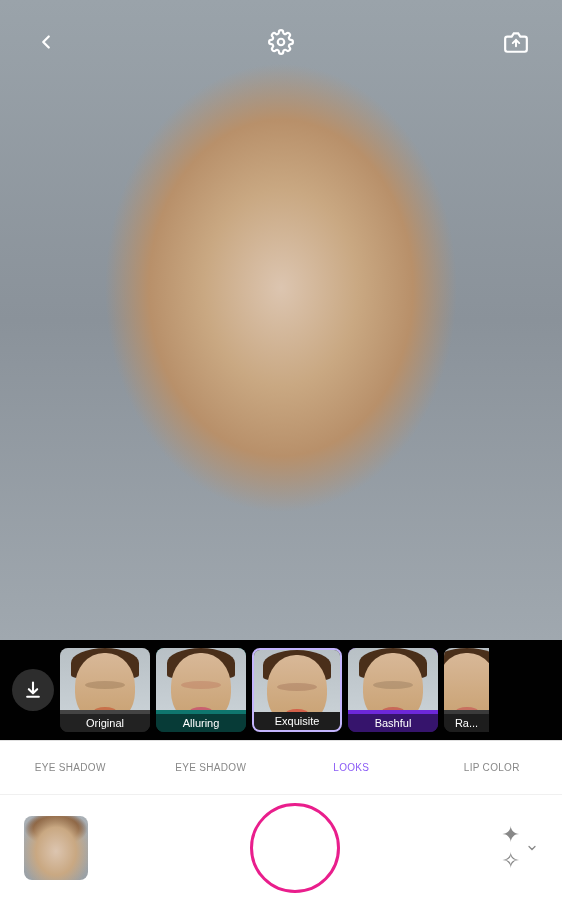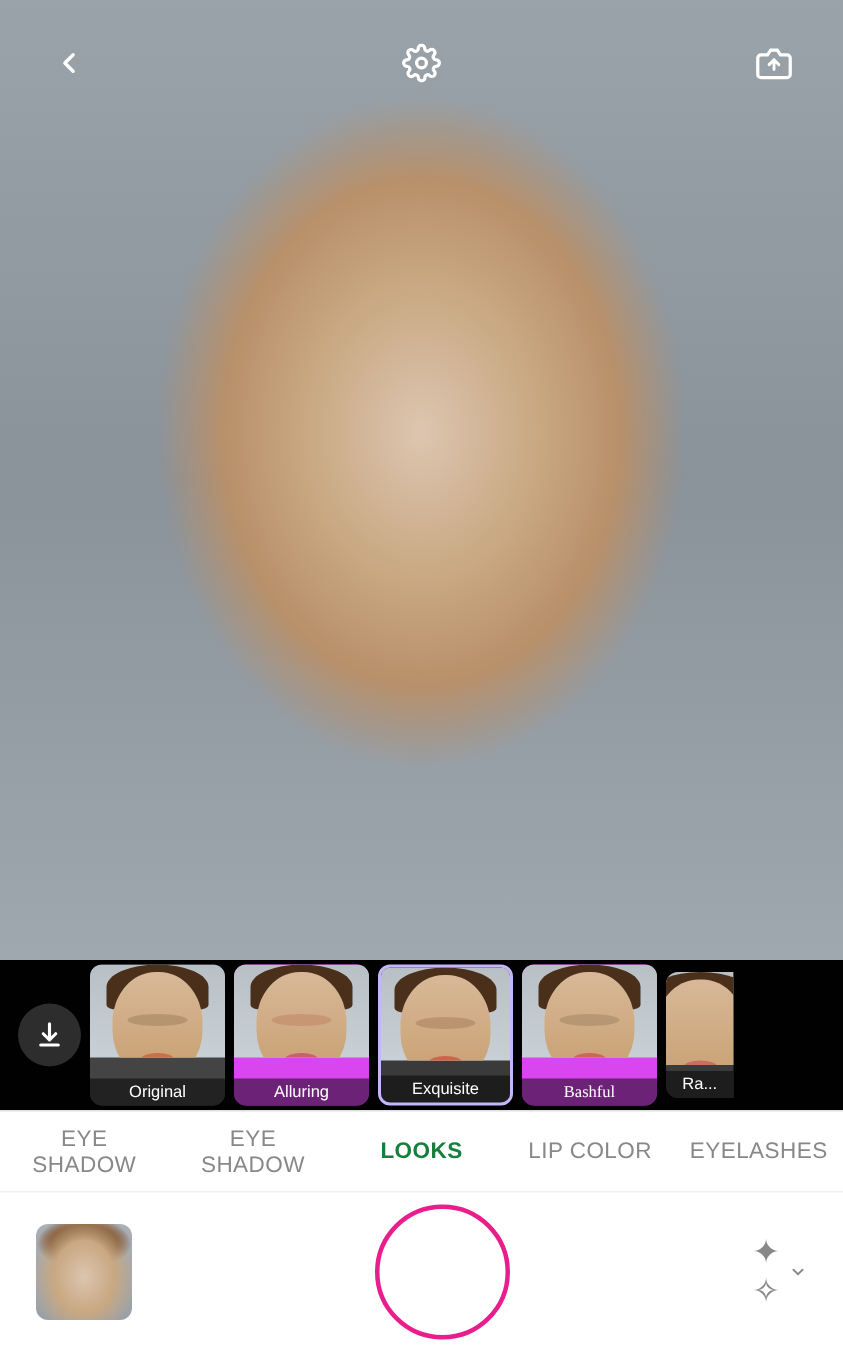--- a/index.html
+++ b/index.html
@@ -86,21 +86,21 @@
 
     .download-btn svg {
       stroke: white;
       fill: none;
       stroke-width: 2.5;
     }
 
     .look-item {
       flex-shrink: 0;
       width: 90px;
-      height: 94px;
+      height: 84px;
       border-radius: 8px;
       overflow: hidden;
       cursor: pointer;
       position: relative;
       background: #555;
     }
 
     .look-item.active {
       border: 2px solid #c4b5fd;
     }
@@ -111,24 +111,24 @@
       width: 100%;
       text-align: center;
       color: white;
       font-size: 11px;
       padding: 3px 0;
       background: rgba(0,0,0,0.5);
     }
 
     
     .look-item-1 { background: #444; }
-    .look-item-2 { background: #d946ef; }
+    .look-item-2 { background: #0f766e; }
     .look-item-3 { background: #3a3a3a; }
     .look-item-4 { background: #3a3a3a; }
-    .look-item-5 { background: #d946ef; font-family: Liberation Serif, serif; }
+    .look-item-5 { background: #6d28d9; }
 
     
     .look-item-partial {
       flex-shrink: 0;
       width: 45px;
       height: 84px;
       border-radius: 8px 0 0 8px;
       overflow: hidden;
       background: #3a3a3a;
       position: relative;
@@ -148,29 +148,29 @@
       align-items: center;
       justify-content: space-around;
       border-top: 1px solid #e0e0e0;
     }
 
     .tab-item {
       flex: 1;
       text-align: center;
       cursor: pointer;
       padding: 8px 4px;
-      font-size: 15px;
+      font-size: 10px;
       color: #888;
       font-weight: 500;
       letter-spacing: 0.3px;
     }
 
     .tab-item.active {
-      color: #15803d;
-      font-weight: 700;
+      color: #8b5cf6;
+      font-weight: 400;
     }
 
     
     #bottom-panel {
       background: #ffffff;
       height: 106px;
       display: flex;
       align-items: center;
       justify-content: space-between;
       padding: 12px 24px;
@@ -384,21 +384,20 @@
       <div class="look-label">Ra...</div>
     </div>
   </div>
 </div>
 
 <div id="bottom-tabs">
   <div class="tab-item">EYE SHADOW</div>
   <div class="tab-item">EYE SHADOW</div>
   <div class="tab-item active">LOOKS</div>
   <div class="tab-item">LIP COLOR</div>
-  <div class="tab-item">EYELASHES</div>
 </div>
 
 <div id="bottom-panel">
 
   <div class="avatar-thumb">
     <div class="avatar-face"></div>
   </div>
 
   <div class="circle-selector">
     <div class="circle-inner"></div>

